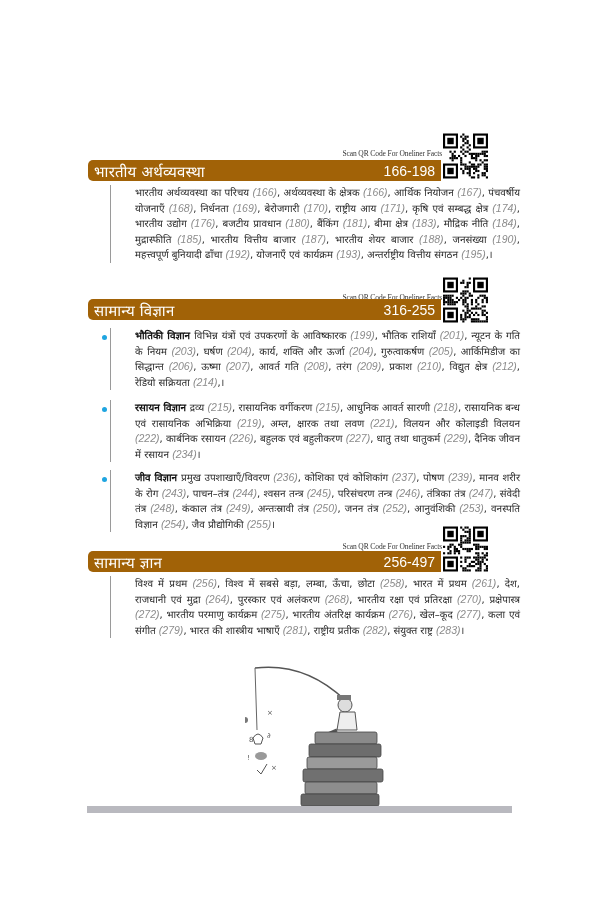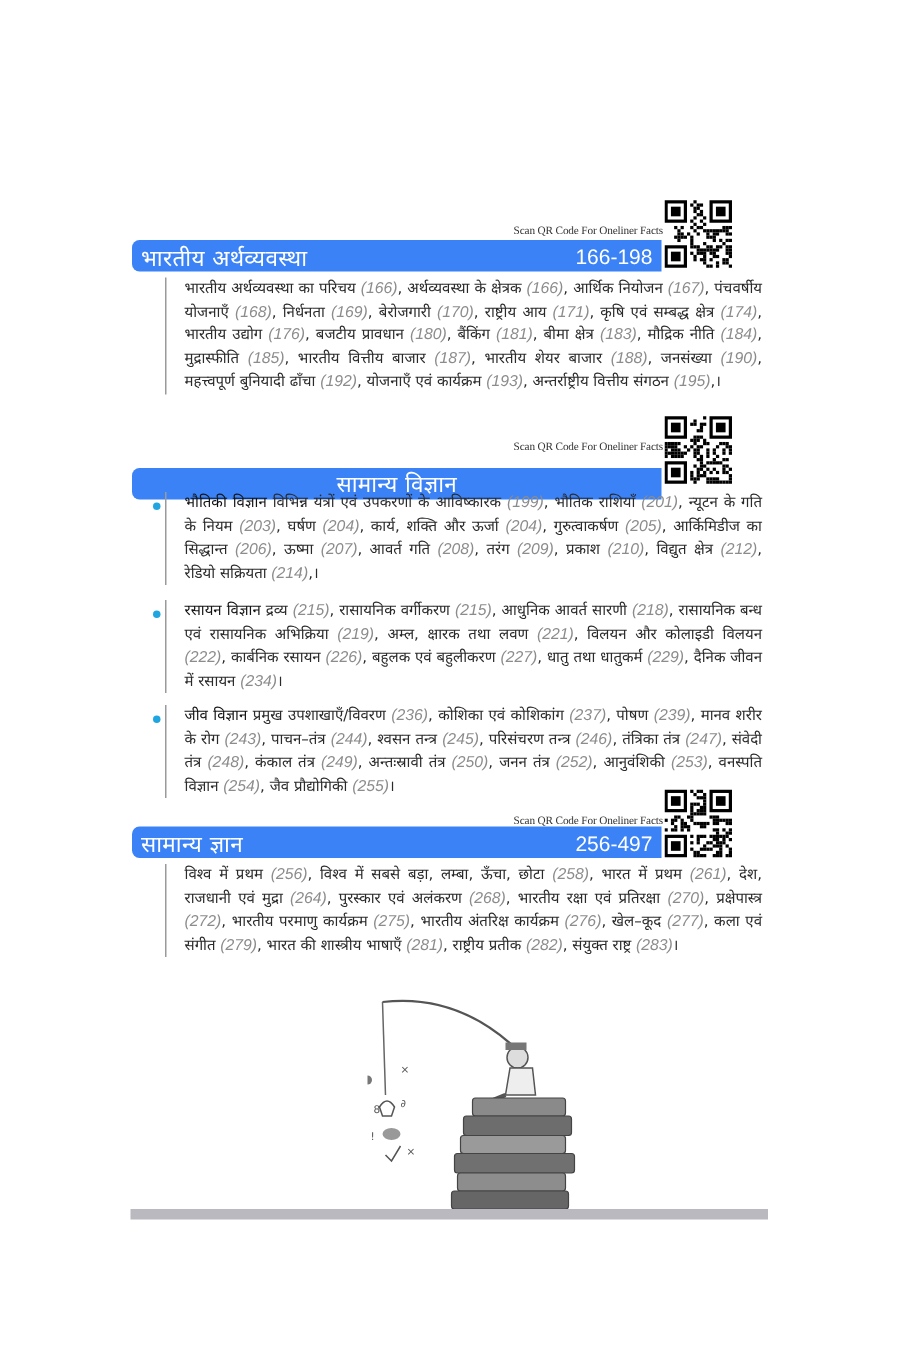--- a/index.html
+++ b/index.html
@@ -3,31 +3,31 @@
 <meta charset="utf-8">
 <style>
   html, body { margin:0; padding:0; }
   body { width:600px; height:900px; background:#ffffff; position:relative; overflow:hidden;
          font-family:"DejaVu Sans", "Liberation Sans", sans-serif; color:#222; }
   .section { position:absolute; left:88px; width:412px; }
   .qr-caption { position:absolute; right:58px; font-family:Liberation Serif, serif;
                 font-size:7.5px; color:#333; letter-spacing:-0.1px; white-space:nowrap; }
   .qr { position:absolute; left:355px; width:45px; height:46px; background:#fff; }
   .qr svg { width:100%; height:100%; display:block; }
-  .bar { position:absolute; left:0; width:353px; height:21px; background:#3b82f6;
+  .bar { position:absolute; left:0; width:353px; height:21px; background:#a16207;
          border-radius:5px 0 0 5px; color:#fff; display:flex; align-items:center;
          justify-content:space-between; padding:0 6px 0 6px; box-sizing:border-box; }
   .bar .title { font-size:15px; font-weight:normal; letter-spacing:0.2px; }
   .bar .range { font-family:"Liberation Sans", sans-serif; font-size:14px; font-weight:normal; }
   .body-block { position:absolute; left:22px; width:385px; border-left:1.4px solid #9a9a9a;
-                padding-left:12px; font-size:10px; line-height:15.6px; color:#2a2a2a;
+                padding-left:24px; font-size:10px; line-height:15.6px; color:#2a2a2a;
                 text-align:justify; }
   .pg { color:#8c8c8c; font-style:italic; font-family:"Liberation Sans", sans-serif; font-size:10.5px; }
   .bullet { position:absolute; left:14px; width:5px; height:5px; border-radius:50%; background:#1fa5e0; }
-  .sub-head { font-weight:normal; color:#111; }
+  .sub-head { font-weight:bold; color:#111; }
   .bottom-rule { position:absolute; left:87px; top:806px; width:425px; height:7px; background:#b9b9bf; }
   .illus { position:absolute; left:245px; top:660px; width:160px; height:150px; }
 </style>
 </head>
 <body>
 
 <div class="section" style="top:130px;height:155px;">
   <div class="qr-caption" style="top:19px;">Scan QR Code For Oneliner Facts</div>
   <div class="qr" style="top:3px;">
       <svg viewBox="0 0 45 45" xmlns="http://www.w3.org/2000/svg">
@@ -284,21 +284,21 @@
         <rect x="2.142857142857143" y="2.142857142857143" width="10.714285714285714" height="10.714285714285714" fill="#fff"></rect>
         <rect x="4.285714285714286" y="4.285714285714286" width="6.428571428571429" height="6.428571428571429" fill="#000"></rect>
         <rect x="30" y="0" width="15" height="15" fill="#000"></rect>
         <rect x="32.14285714285714" y="2.142857142857143" width="10.714285714285714" height="10.714285714285714" fill="#fff"></rect>
         <rect x="34.285714285714285" y="4.285714285714286" width="6.428571428571429" height="6.428571428571429" fill="#000"></rect>
         <rect x="0" y="30" width="15" height="15" fill="#000"></rect>
         <rect x="2.142857142857143" y="32.14285714285714" width="10.714285714285714" height="10.714285714285714" fill="#fff"></rect>
         <rect x="4.285714285714286" y="34.285714285714285" width="6.428571428571429" height="6.428571428571429" fill="#000"></rect>
       </svg>
     </div>
-  <div class="bar" style="top:37px;flex-direction:column;">
+  <div class="bar" style="top:24px;">
     <span class="title">सामान्य विज्ञान</span>
     <span class="range">316-255</span>
   </div>
   <span class="bullet" style="top:60px;"></span>
   <div class="body-block" style="top:53px;"><span class="sub-head">भौतिकी विज्ञान  </span><span>विभिन्न यंत्रों एवं उपकरणों के आविष्कारक </span><span class="pg">(199)</span><span>, भौतिक राशियाँ </span><span class="pg">(201)</span><span>, न्यूटन के गति के नियम </span><span class="pg">(203)</span><span>, घर्षण </span><span class="pg">(204)</span><span>, कार्य, शक्ति और ऊर्जा </span><span class="pg">(204)</span><span>, गुरुत्वाकर्षण </span><span class="pg">(205)</span><span>, आर्किमिडीज का सिद्धान्त </span><span class="pg">(206)</span><span>, ऊष्मा </span><span class="pg">(207)</span><span>, आवर्त गति </span><span class="pg">(208)</span><span>, तरंग </span><span class="pg">(209)</span><span>, प्रकाश </span><span class="pg">(210)</span><span>, विद्युत क्षेत्र </span><span class="pg">(212)</span><span>, रेडियो सक्रियता </span><span class="pg">(214)</span><span>,।</span></div>
   <span class="bullet" style="top:132px;"></span>
   <div class="body-block" style="top:125px;"><span class="sub-head">रसायन विज्ञान  </span><span>द्रव्य </span><span class="pg">(215)</span><span>, रासायनिक वर्गीकरण </span><span class="pg">(215)</span><span>, आधुनिक आवर्त सारणी </span><span class="pg">(218)</span><span>, रासायनिक बन्ध एवं रासायनिक अभिक्रिया </span><span class="pg">(219)</span><span>, अम्ल, क्षारक तथा लवण </span><span class="pg">(221)</span><span>, विलयन और कोलाइडी विलयन </span><span class="pg">(222)</span><span>, कार्बनिक रसायन </span><span class="pg">(226)</span><span>, बहुलक एवं बहुलीकरण </span><span class="pg">(227)</span><span>, धातु तथा धातुकर्म </span><span class="pg">(229)</span><span>, दैनिक जीवन में रसायन </span><span class="pg">(234)</span><span>।</span></div>
   <span class="bullet" style="top:202px;"></span>
   <div class="body-block" style="top:195px;"><span class="sub-head">जीव विज्ञान  </span><span>प्रमुख उपशाखाएँ/विवरण </span><span class="pg">(236)</span><span>, कोशिका एवं कोशिकांग </span><span class="pg">(237)</span><span>, पोषण </span><span class="pg">(239)</span><span>, मानव शरीर के रोग </span><span class="pg">(243)</span><span>, पाचन–तंत्र </span><span class="pg">(244)</span><span>, श्वसन तन्त्र </span><span class="pg">(245)</span><span>, परिसंचरण तन्त्र </span><span class="pg">(246)</span><span>, तंत्रिका तंत्र </span><span class="pg">(247)</span><span>, संवेदी तंत्र </span><span class="pg">(248)</span><span>, कंकाल तंत्र </span><span class="pg">(249)</span><span>, अन्तःस्रावी तंत्र </span><span class="pg">(250)</span><span>, जनन तंत्र </span><span class="pg">(252)</span><span>, आनुवंशिकी </span><span class="pg">(253)</span><span>, वनस्पति विज्ञान </span><span class="pg">(254)</span><span>, जैव प्रौद्योगिकी </span><span class="pg">(255)</span><span>।</span></div>
 </div>

